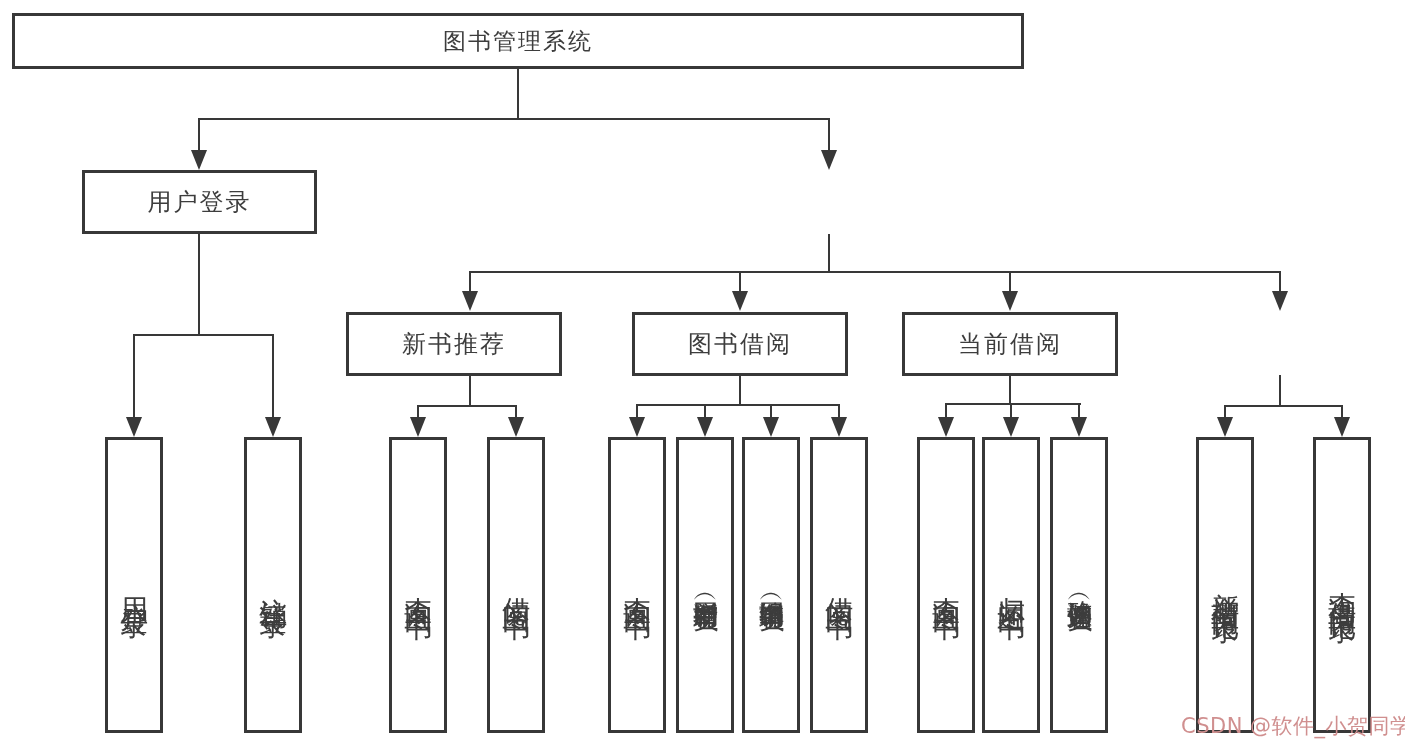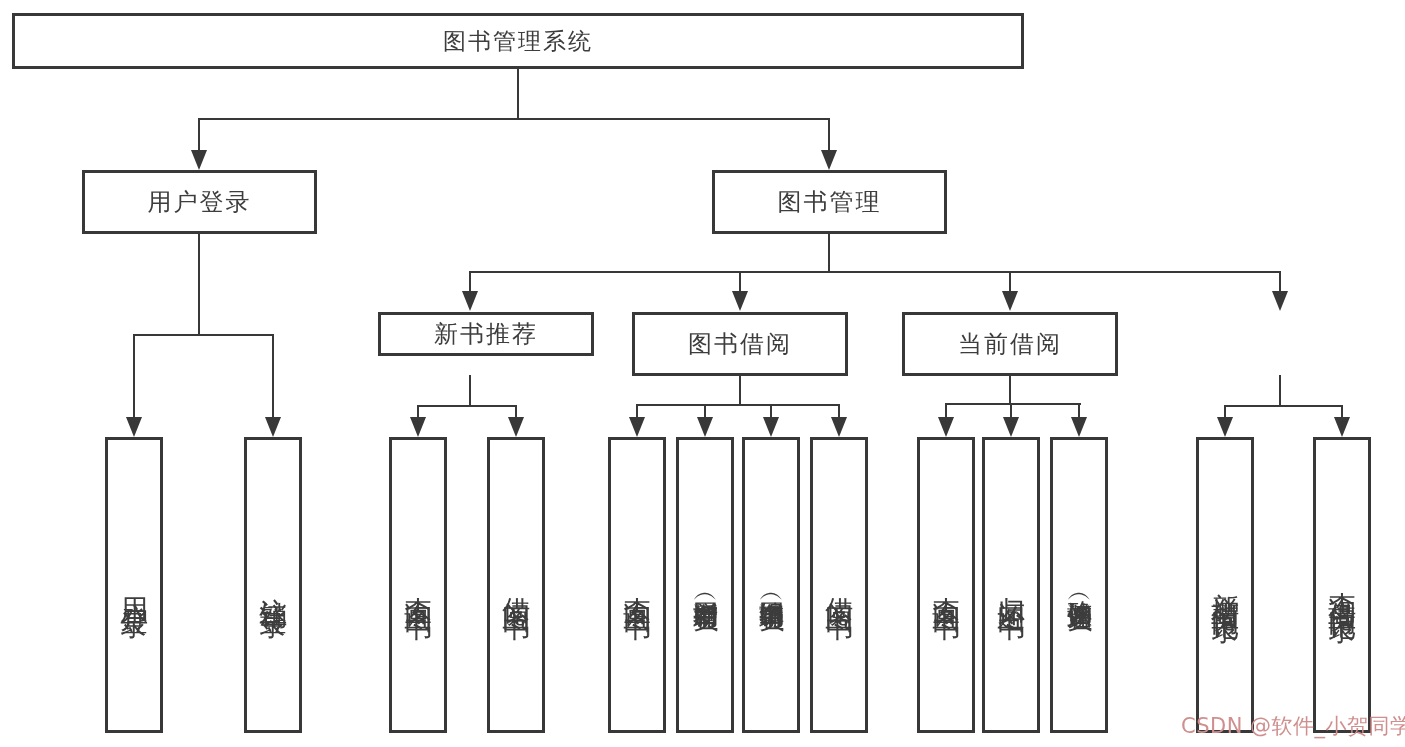--- a/index.html
+++ b/index.html
@@ -44,25 +44,22 @@
 
 <div class="stage">
 
   <div class="box root" style="left:12px;top:13px;width:1012px;height:56px">
     <span>图书管理系统</span>
   </div>
 
   <div class="box" style="left:82px;top:170px;width:235px;height:64px">
     <span>用户登录</span>
   </div>
-  <div class="box" style="left:712px;top:170px;width:235px;height:64px">
-    <span>图书管理</span>
-  </div>
 
-  <div class="box" style="left:378px;top:312px;width:216px;height:44px">
+  <div class="box" style="left:346px;top:312px;width:216px;height:64px">
     <span>新书推荐</span>
   </div>
   <div class="box" style="left:632px;top:312px;width:216px;height:64px">
     <span>图书借阅</span>
   </div>
   <div class="box" style="left:902px;top:312px;width:216px;height:64px">
     <span>当前借阅</span>
   </div>
 
   <div class="leaf" style="left:105px">

